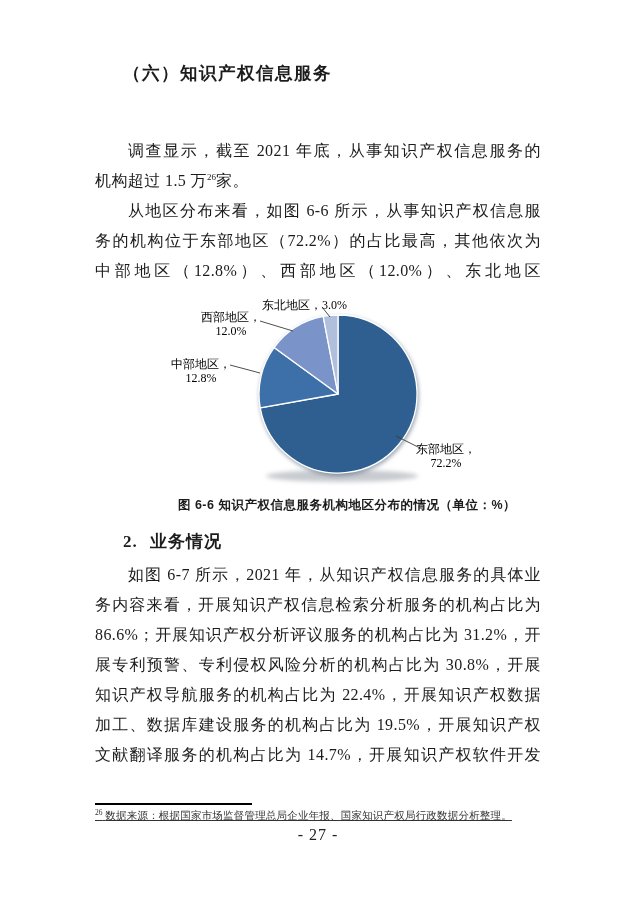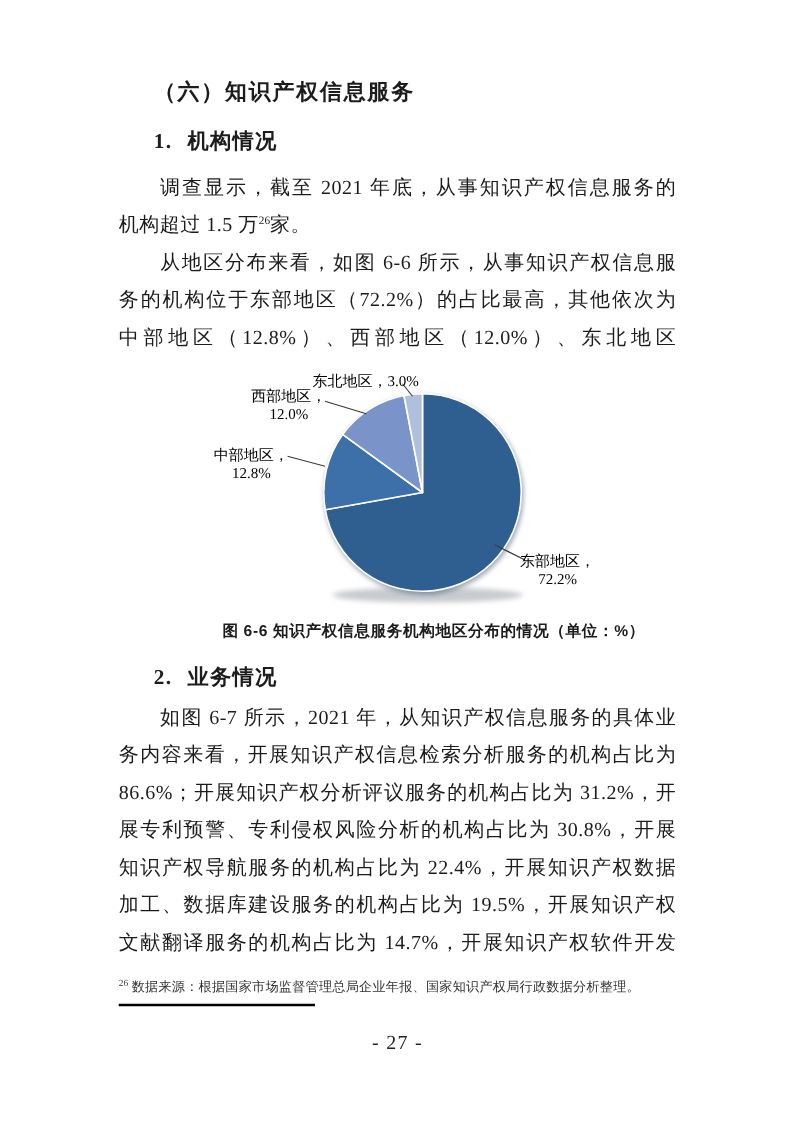--- a/index.html
+++ b/index.html
@@ -35,49 +35,48 @@
   }
   .chart svg{position:absolute;left:0;top:0;}
   .pie-g{filter:drop-shadow(1px 2px 2px rgba(70,90,115,0.55));}
   .plabel{
     position:absolute;
     font-size:12px;line-height:14px;
     color:#000;white-space:nowrap;text-align:center;
   }
   .plabel span{display:block;}
   .plabel.inline span{display:inline;}
-  .lbl-dongbei{left:100px;top:5px;text-align:left;}
+  .lbl-dongbei{left:112px;top:5px;text-align:left;}
   .lbl-xibu{left:44px;top:17px;width:74px;}
   .lbl-zhongbu{left:14px;top:64px;width:74px;}
   .lbl-dongbu{left:264px;top:149px;width:64px;}
   .caption{
     left:0;top:497px;width:636px;
     text-align:center;
     font-family:"Liberation Sans","DejaVu Sans",sans-serif;
     font-size:12.5px;font-weight:bold;letter-spacing:0.5px;margin-left:29px;
   }
   .fn-rule{left:95px;top:803px;width:157px;height:1.5px;background:#000;}
   .footnote{
-    left:95px;top:783px;width:460px;
-    font-size:10.5px;line-height:15px;color:#333;letter-spacing:0.2px;
+    left:95px;top:808px;width:460px;
+    font-size:10.5px;line-height:15px;color:#333;letter-spacing:0.2px;text-decoration:underline;
   }
   .footnote sup.fn{font-size:7.5px;}
   .pageno{
     left:0;top:826px;width:636px;text-align:center;
     font-size:16px;color:#222;letter-spacing:1px;
   }
 </style>
 </head>
 <body>
 
 <div class="page">
 
   <div class="abs h-section">（六）知识产权信息服务</div>
 
-  <div class="abs h-sub h-sub1">1. 机构情况</div>
 
   <div class="abs para p1">
     <div class="line jl ind">调查显示，截至 2021 年底，从事知识产权信息服务的</div>
     <div class="line"><span>机构超过 1.5 万</span><sup class="fn">26</sup><span>家。</span></div>
   </div>
 
   <div class="abs para p2">
     <div class="line jl ind">从地区分布来看，如图 6-6 所示，从事知识产权信息服</div>
     <div class="line jl">务的机构位于东部地区（72.2%）的占比最高，其他依次为</div>
     <div class="line jl">中部地区（12.8%）、西部地区（12.0%）、东北地区（3.0%）。</div>

